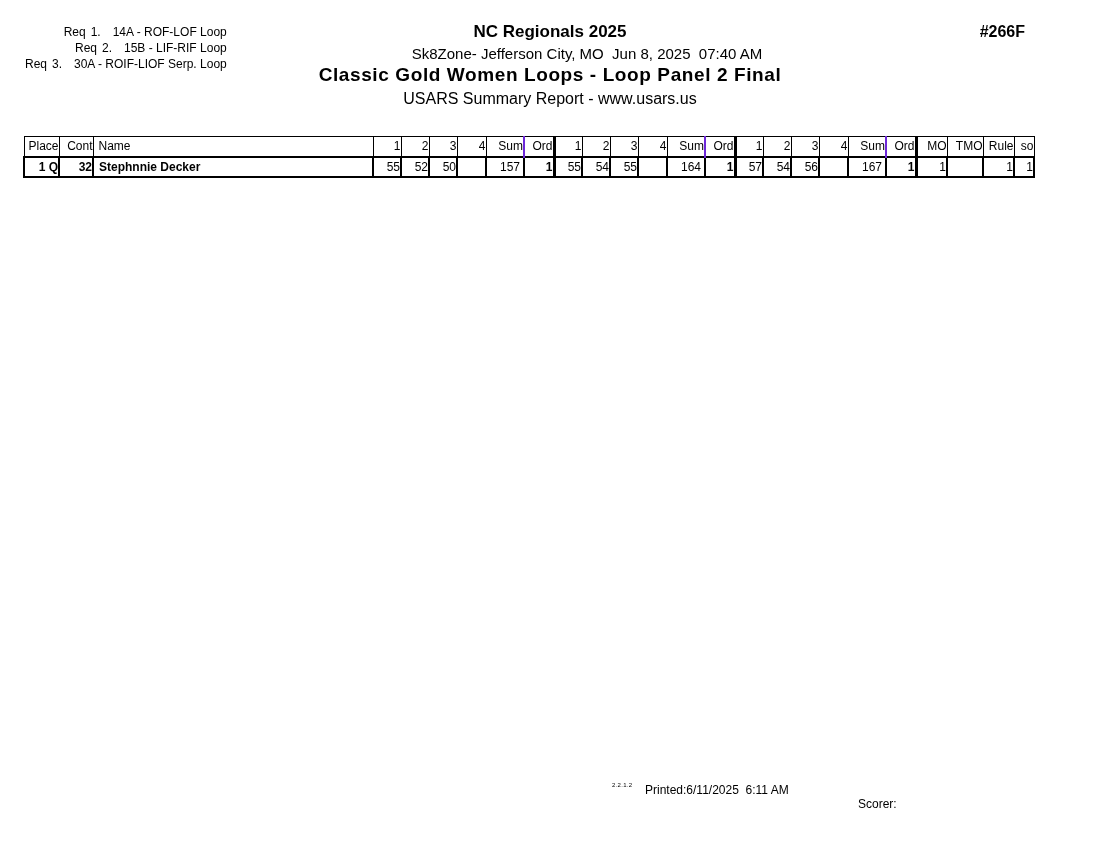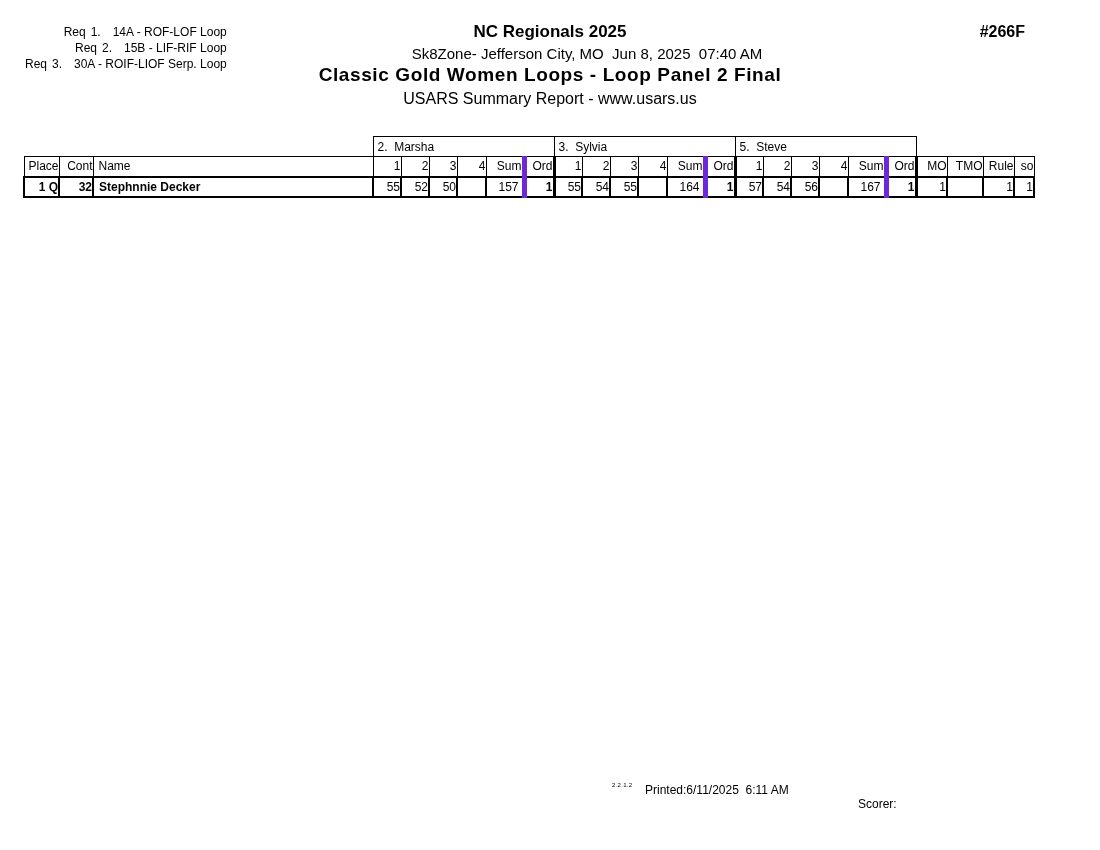--- a/index.html
+++ b/index.html
@@ -21,21 +21,21 @@
 
   .doc-number { position:absolute; top:23px; right:75px; font-size:16px; font-weight:bold;margin-left:12px; }
 
   
   .results-table { position:absolute; left:23px; top:136px; border-collapse:collapse; table-layout:fixed; }
   .results-table td { font-size:12px; height:20px; text-align:right; padding:0; overflow:hidden; white-space:pre; vertical-align:middle; }
   td.spacer { border:none; }
   td.jbox { border:1px solid #000; text-align:left; padding-left:4px; font-size:12px; }
   td.h { border:1px solid #000; }
   td.d { border:2px solid #000; }
-  td.ordcol { border-left:5px solid #6d28d9; border-right:3px solid #000; }
+  td.ordcol { border-left:2px solid #6d28d9; border-right:3px solid #000; }
   td.leftal { text-align:left; padding-left:5px; }
   td.sumval { text-align:right; padding-right:3px; }
   td.b { font-weight:bold; }
 
   
   .footer { position:absolute; left:0; top:780px; width:1100px; font-size:12px; }
   .version-note { position:absolute; left:612px; top:2px; font-size:6px; letter-spacing:0.3px; }
   .printed { position:absolute; left:645px; top:3px; white-space:pre; }
   .printed .printed-value { }
   .scorer { position:absolute; left:858px; top:17px; }
@@ -92,27 +92,20 @@
       <col style="width:28px">
       <col style="width:29px">
       <col style="width:38px">
       <col style="width:30px">
     <col style="width:31px">
       <col style="width:36px">
       <col style="width:31px">
       <col style="width:20px">
   </colgroup>
   <tbody>
-      <tr>
-    <td class="spacer" colspan="3"></td>
-    <td class="jbox" colspan="6">2.  Marsha</td>
-    <td class="jbox" colspan="6">3.  Sylvia</td>
-    <td class="jbox" colspan="6">5.  Steve</td>
-    <td class="spacer" colspan="4"></td>
-  </tr>
   <tr>
     <td class="h">Place</td>
     <td class="h">Cont</td>
     <td class="h leftal">Name</td>
 
     <td class="h">1</td>
     <td class="h">2</td>
     <td class="h">3</td>
     <td class="h">4</td>
     <td class="h">Sum</td>

